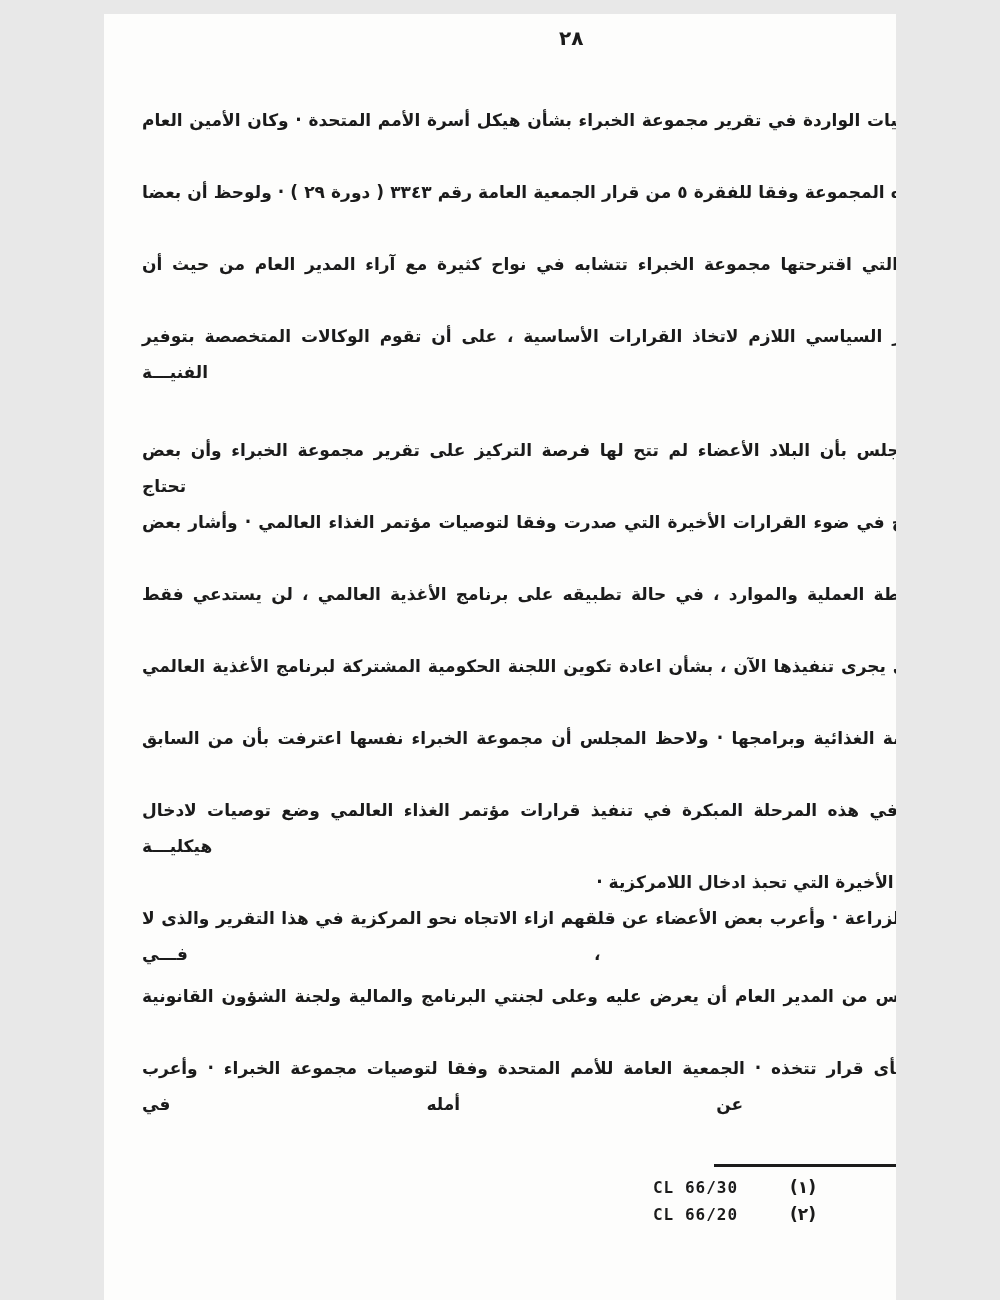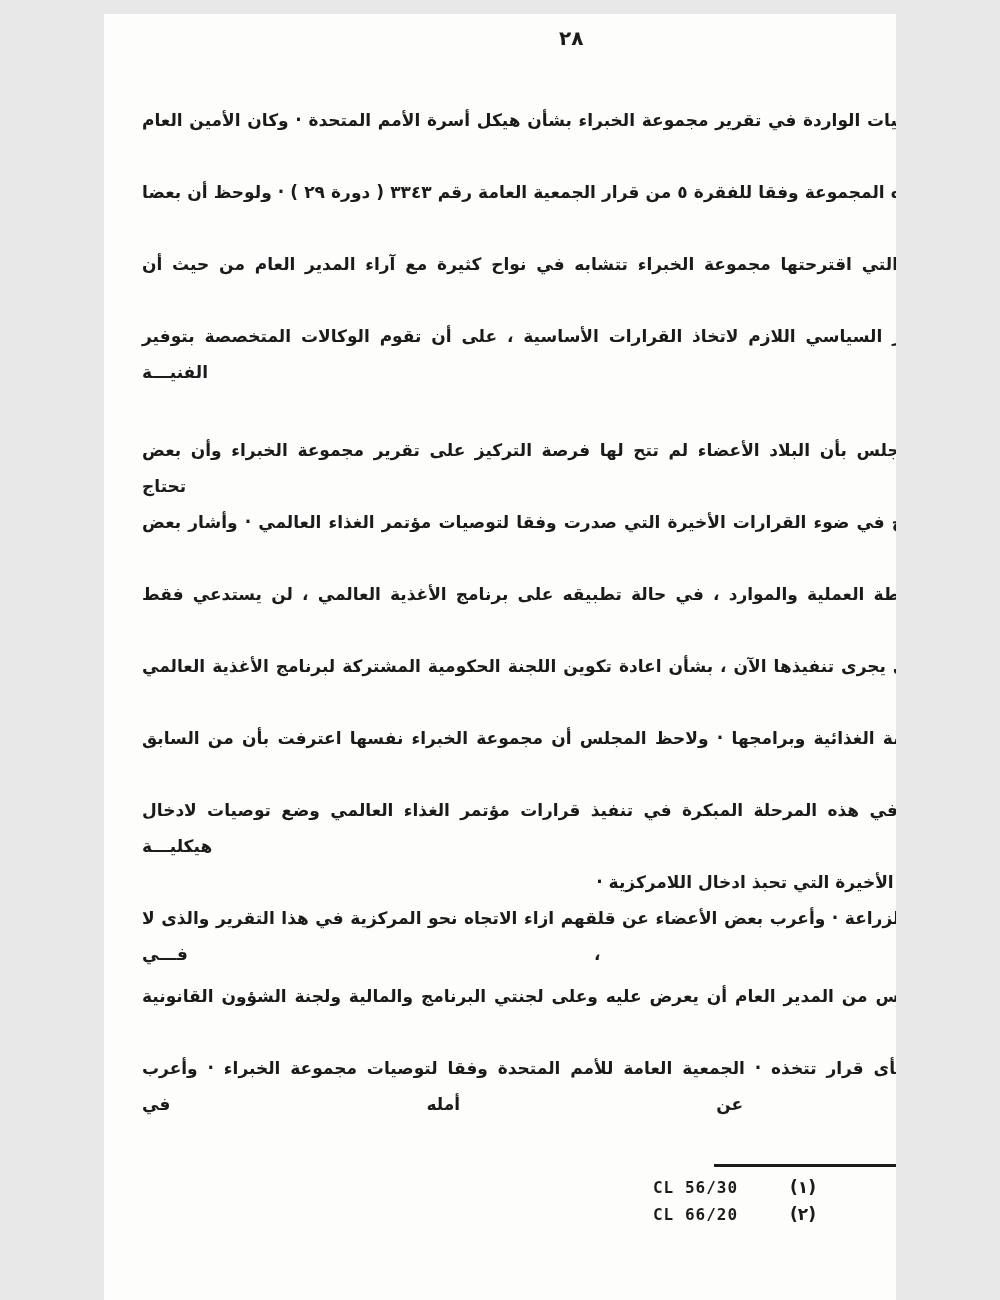--- a/index.html
+++ b/index.html
@@ -83,21 +83,21 @@
       </div>
       <div class="block paragraph">
         <div class="line">١٢٩ ـــ  وطلب المجلس من المدير العام أن يعرض عليه وعلى لجنتي البرنامج والمالية ولجنة الشؤون القانونية والدستورية</div>
         <div class="line">مدى تأثر المنظمة بأى قرار تتخذه · الجمعية العامة للأمم المتحدة وفقا لتوصيات مجموعة الخبراء ·  وأعرب المجلس عن أمله في</div>
       </div>
     </div>
   <div class="fn-rule"></div>
   <div class="footnotes" id="footnotes">
       <div class="fn-row">
         <span class="fn-marker">(١)</span>
-        <span class="fn-value">CL 56/30</span>
+        <span class="fn-value">CL 66/30</span>
       </div>
       <div class="fn-row">
         <span class="fn-marker">(٢)</span>
         <span class="fn-value">CL 66/20</span>
       </div>
     </div>
   <div class="pn-bottom">44</div>
 </div>
 
 </body></html>

